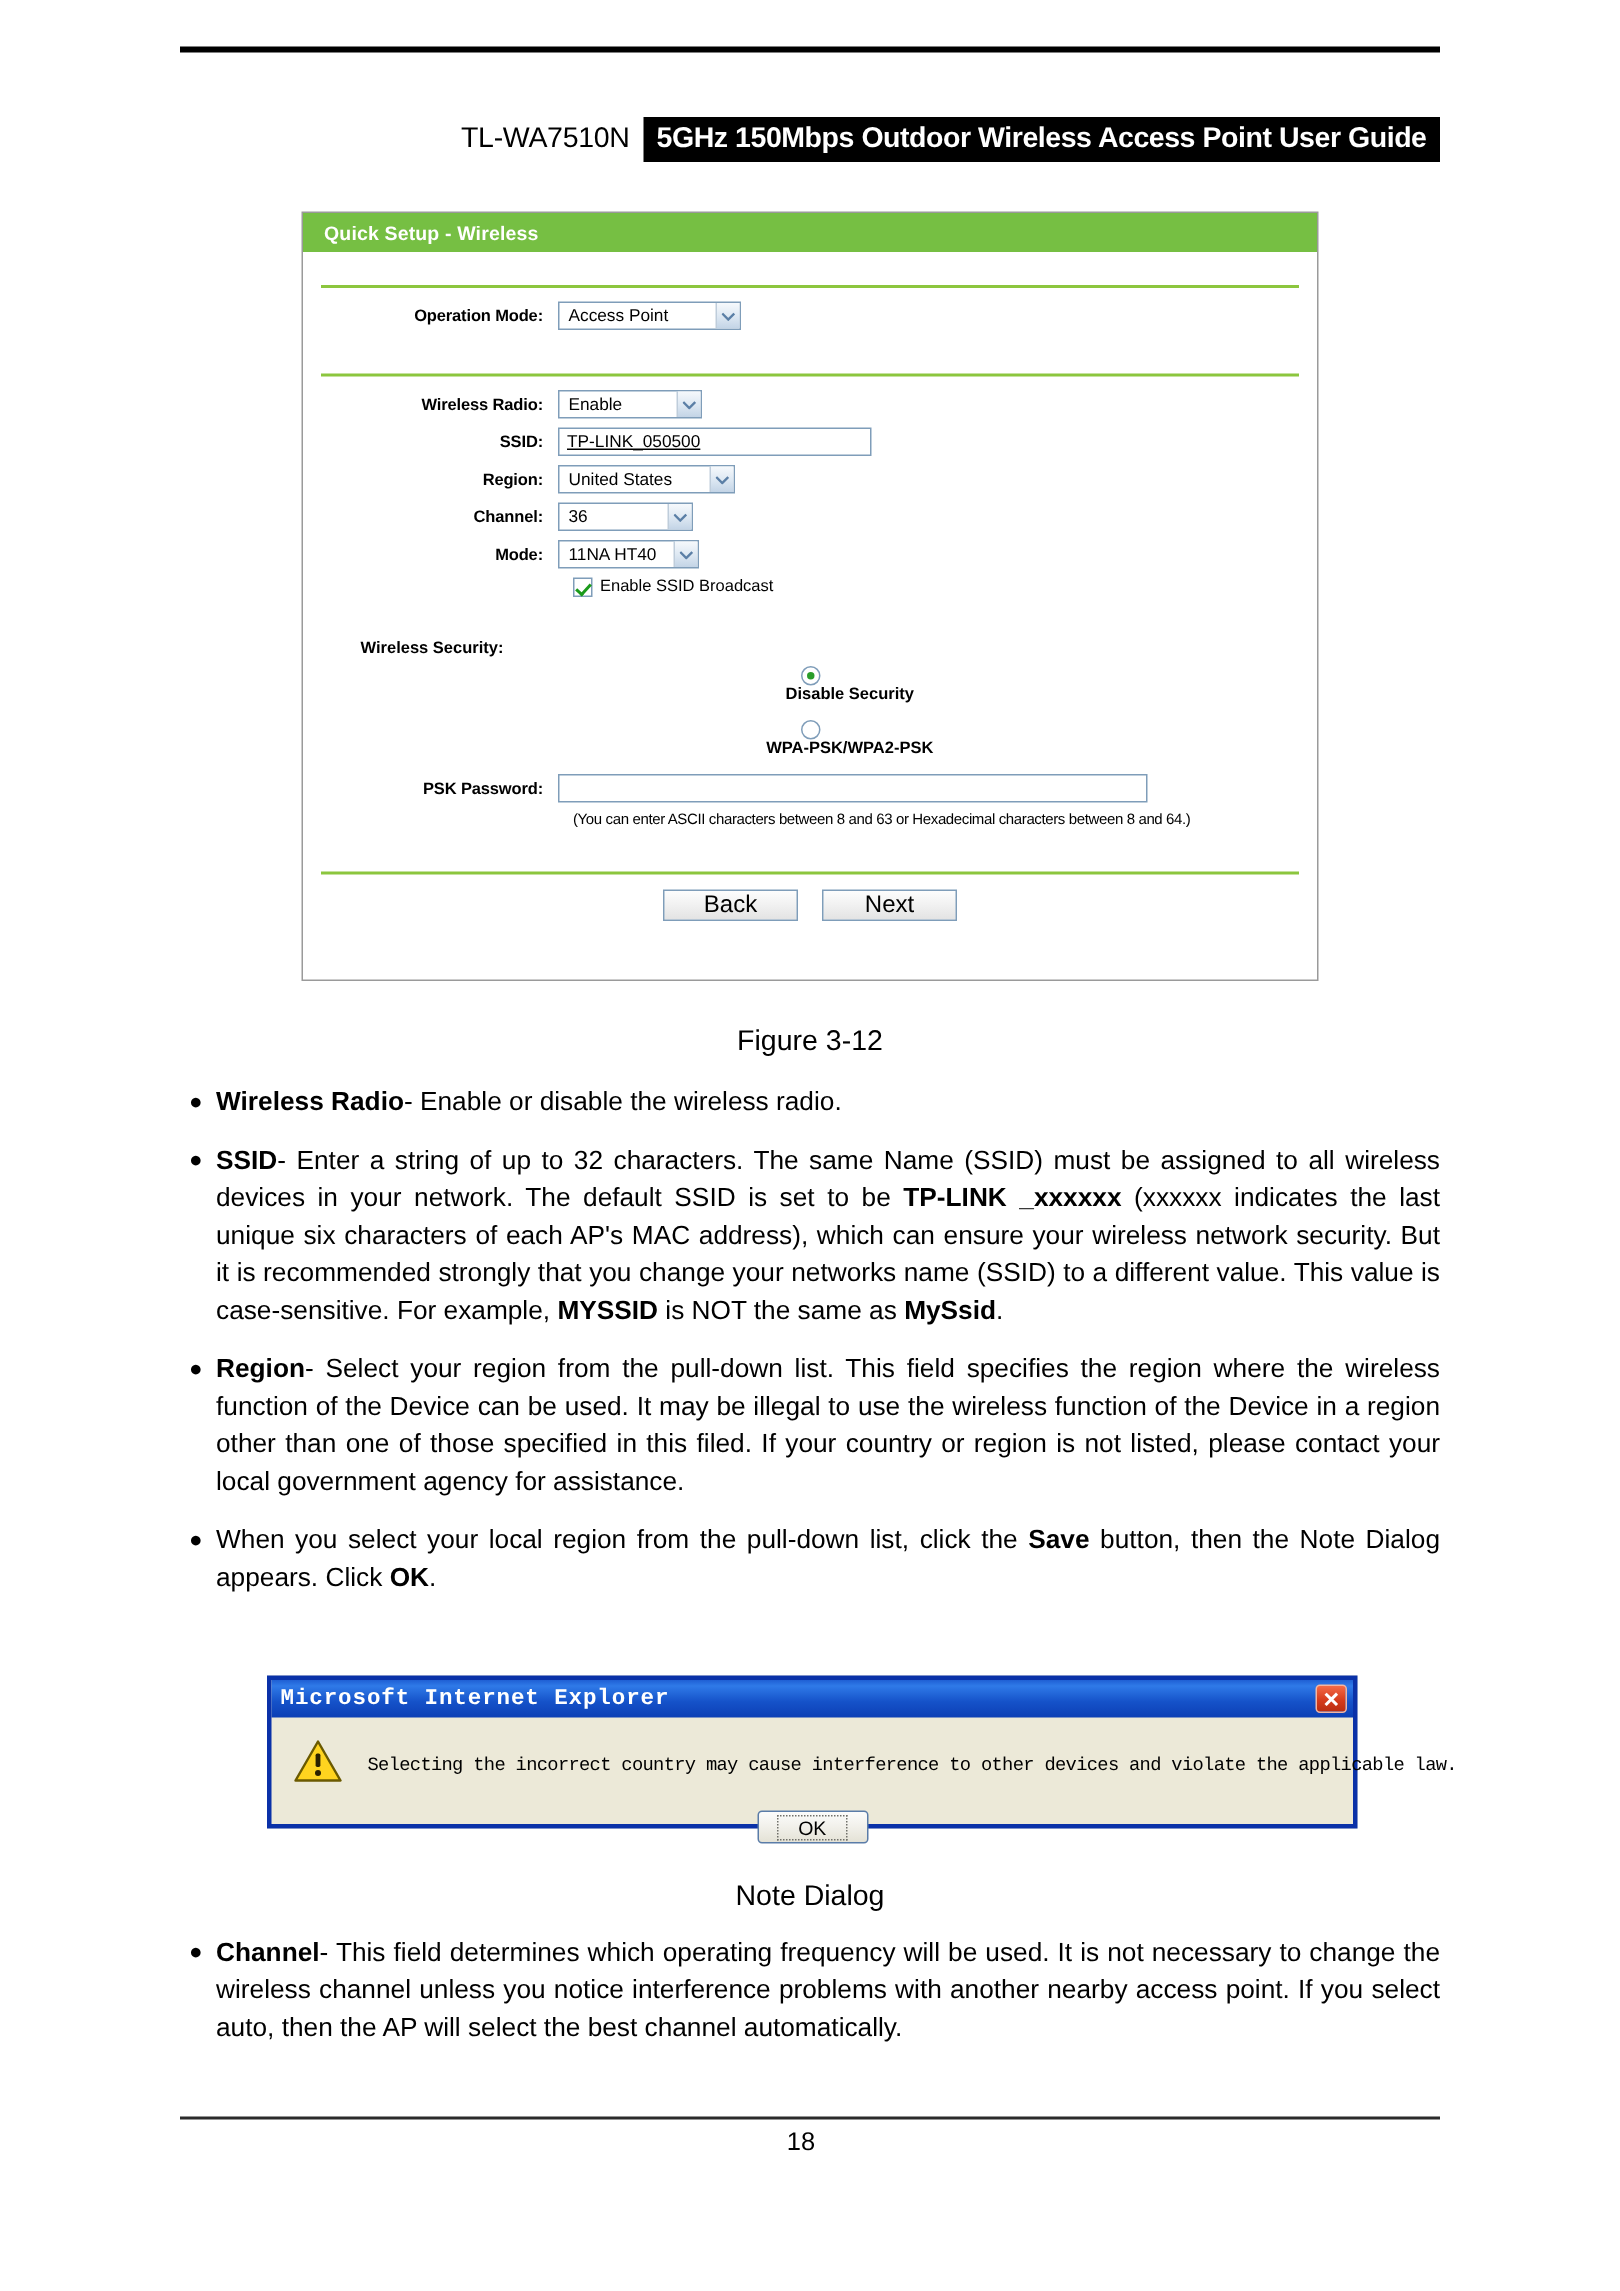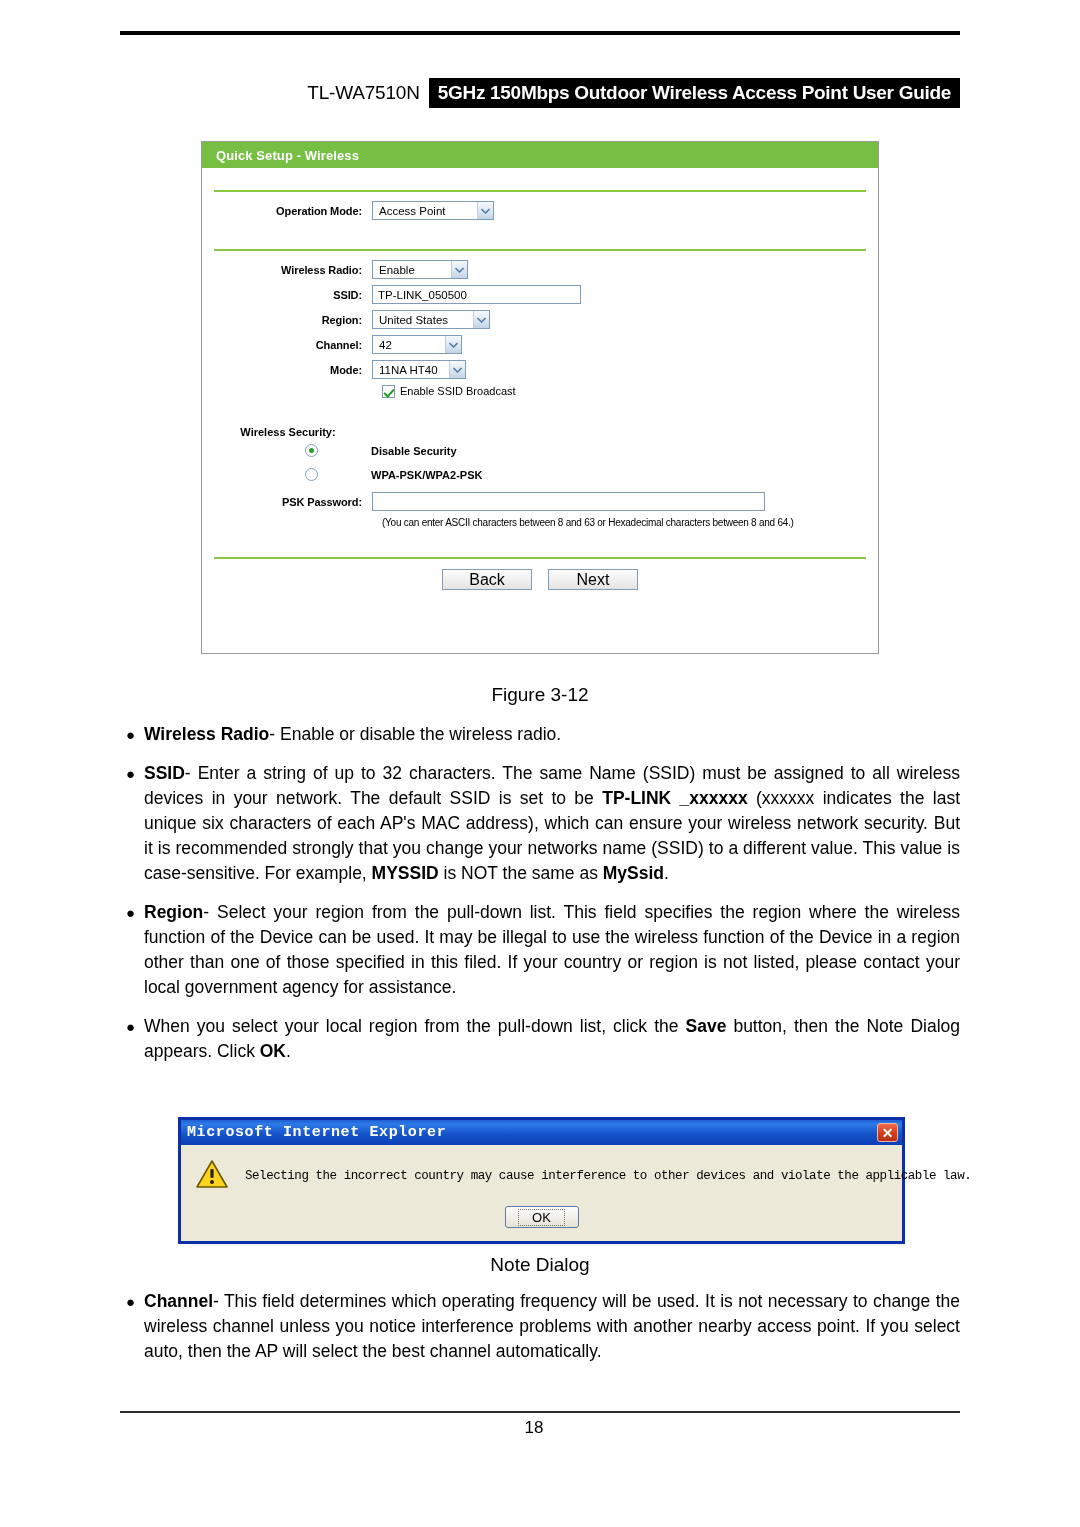--- a/index.html
+++ b/index.html
@@ -135,20 +135,21 @@
 
   .txt {
     height: 19px;
     border: 1px solid #7f9db9;
     background: #ffffff;
     font-size: 11.5px;
     display: flex;
     align-items: center;
     padding: 0 5px;
     color: #000;
+    text-decoration: underline;
   }
   .txt-ssid { width: 209px; }
   .txt-psk  { width: 393px; }
 
   .cbrow {
     display: flex;
     align-items: flex-start;
     margin-left: 168px;
     margin-top: 3px;
   }
@@ -175,20 +176,21 @@
     font-weight: bold;
     font-size: 11px;
     width: 158px;
     text-align: center;
     padding-right: 10px;
   }
   .radio-row {
     display: flex;
     align-items: center;
     margin-bottom: 11px;
+    flex-direction: column;
   }
   .radio-spacer { width: 91px; }
   .rdo {
     width: 13px; height: 13px;
     border-radius: 50%;
     border: 1px solid #7f9db9;
     background: #fff;
     position: relative;
     flex: none;
   }
@@ -268,21 +270,21 @@
     color: #000;
   }
   .btext b { font-weight: bold; }
 
   
   .dlg {
     position: absolute;
     left: 178px;
     top: 1117px;
     width: 727px;
-    height: 127px;
+    height: 102px;
     border: 3px solid #0a31a8;
     background: #ece9d8;
   }
   .dlg-title {
     height: 25px;
     background: linear-gradient(to bottom,#1f5fd4 0%,#2f7ae8 16%,#1552c9 58%,#0c3fb5 100%);
     display: flex;
     align-items: center;
     padding-left: 6px;
     padding-right: 4px;
@@ -428,21 +430,21 @@
             <svg width="9" height="6" viewBox="0 0 9 6">
                 <path d="M0.5 1 L4.5 5 L8.5 1" fill="none" stroke="#5b7fa6" stroke-width="1.6"></path>
               </svg>
           </div>
         </div>
       </div>
 
       <div class="frow">
         <div class="flabel">Channel:</div>
         <div class="sel sel-channel">
-          <div class="val">42</div>
+          <div class="val">36</div>
           <div class="arrow">
             <svg width="9" height="6" viewBox="0 0 9 6">
                 <path d="M0.5 1 L4.5 5 L8.5 1" fill="none" stroke="#5b7fa6" stroke-width="1.6"></path>
               </svg>
           </div>
         </div>
       </div>
 
       <div class="frow">
         <div class="flabel">Mode:</div>

